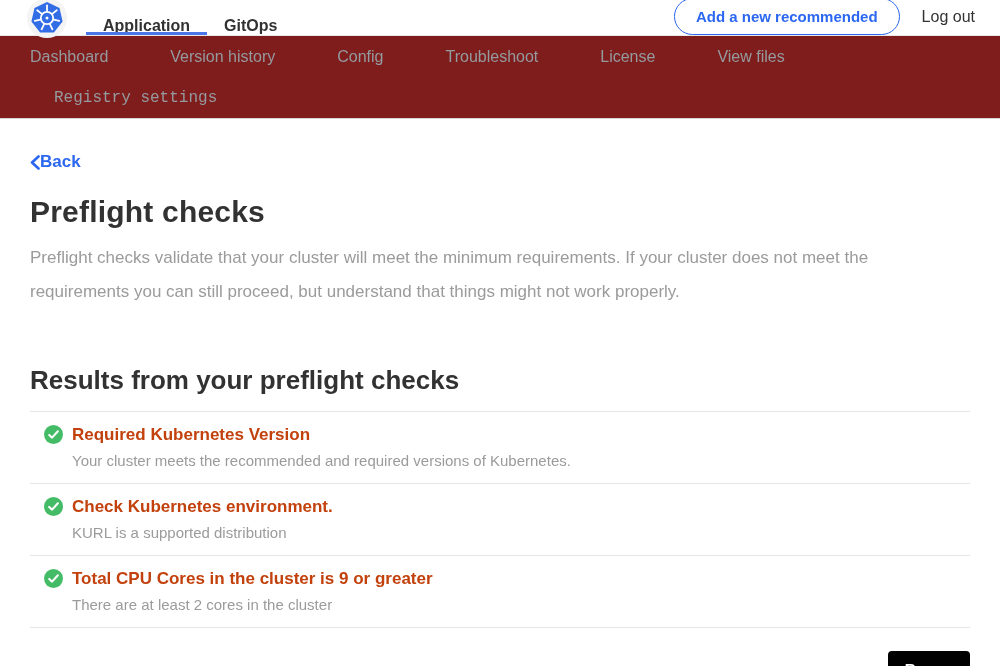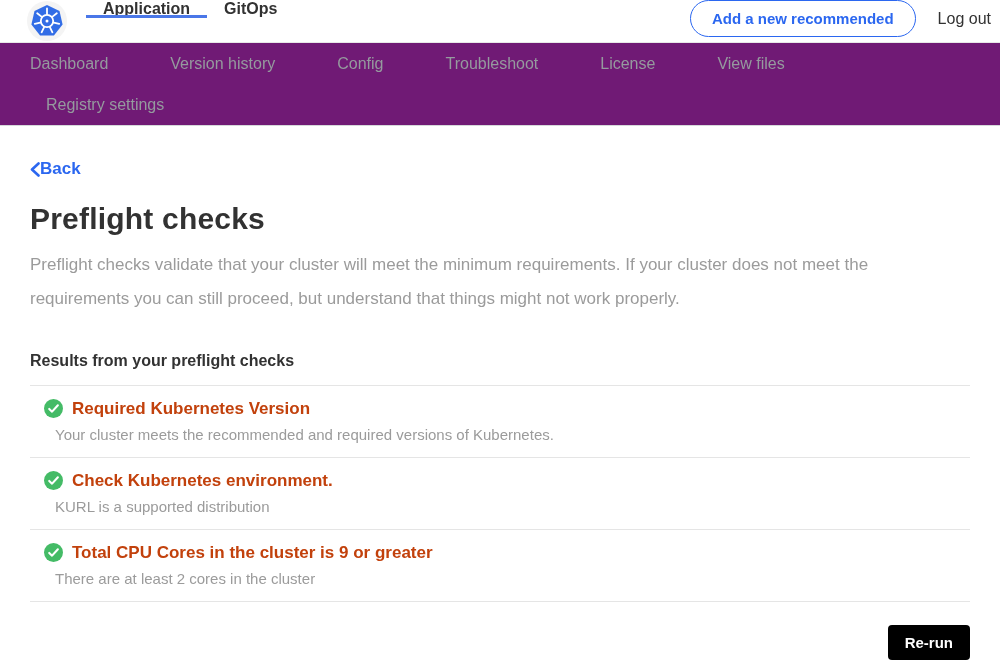--- a/index.html
+++ b/index.html
@@ -6,26 +6,26 @@
   html, body { width: 1000px; height: 666px; }
   body {
     font-family: "Liberation Sans", sans-serif;
     color: #323232;
     background: #ffffff;
     overflow: hidden;
   }
 
   
   .topbar {
-    height: 43px;
-    display: flex;
-    align-items: flex-start;
+    height: 36px;
+    display: flex;
+    align-items: flex-end;
     border-bottom: 1px solid #e8e8e8;
     background: #fff;
-    padding-right: 9px;
+    padding-right: 25px;
   }
   .logo {
     width: 40px; height: 40px;
     border-radius: 50%;
     background: #f4f4f4;
     align-self: center;
     margin: 0 19px 0 27px;
     display: flex; align-items: center; justify-content: center;
     cursor: pointer;
     flex: 0 0 auto;
@@ -65,33 +65,33 @@
   }
   .logout {
     margin-left: 22px;
     font-size: 16px;
     color: #323232;
     cursor: pointer;
   }
 
   
   .subnav {
-    background: #701a75;
+    background: #7f1d1d;
     border-bottom: 1px solid #d5d8da;
     padding: 0 0 0 30px;
   }
   .subnav-row { display: flex; align-items: center; height: 41px; }
   .subnav-item {
     font-size: 16px;
     color: #959a9e;
     margin-right: 62px;
     cursor: pointer;
     white-space: nowrap;
   }
-  .subnav-row.row2 .subnav-item { margin-left: 16px; }
+  .subnav-row.row2 .subnav-item { margin-left: 24px; font-family: Liberation Mono, monospace; }
 
   
   .content { padding: 0 30px; }
 
   .back-link {
     margin-top: 33px;
     display: inline-flex;
     align-items: center;
     color: #2b67f0;
     font-size: 17px;
@@ -109,22 +109,22 @@
 
   .description {
     margin-top: 12px;
     font-size: 17px;
     line-height: 34px;
     color: #9b9b9b;
     max-width: 920px;
   }
 
   h2.results-heading {
-    margin-top: 36px;
-    font-size: 16px;
+    margin-top: 56px;
+    font-size: 26px;
     font-weight: 700;
     color: #323232;
   }
 
   .check-list {
     margin-top: 15px;
     border-top: 1px solid #e5e5e5;
   }
   .check-item {
     border-bottom: 1px solid #e5e5e5;
@@ -136,21 +136,21 @@
     gap: 9px;
   }
   .check-icon { flex: 0 0 auto; display: block; }
   .check-title {
     font-size: 17px;
     font-weight: 700;
     color: #c2410c;
   }
   .check-message {
     margin-top: 7px;
-    margin-left: 11px;
+    margin-left: 28px;
     font-size: 15px;
     color: #9b9b9b;
   }
 
   .footer {
     display: flex;
     justify-content: flex-end;
     padding: 23px 0;
   }
   .rerun-btn {

